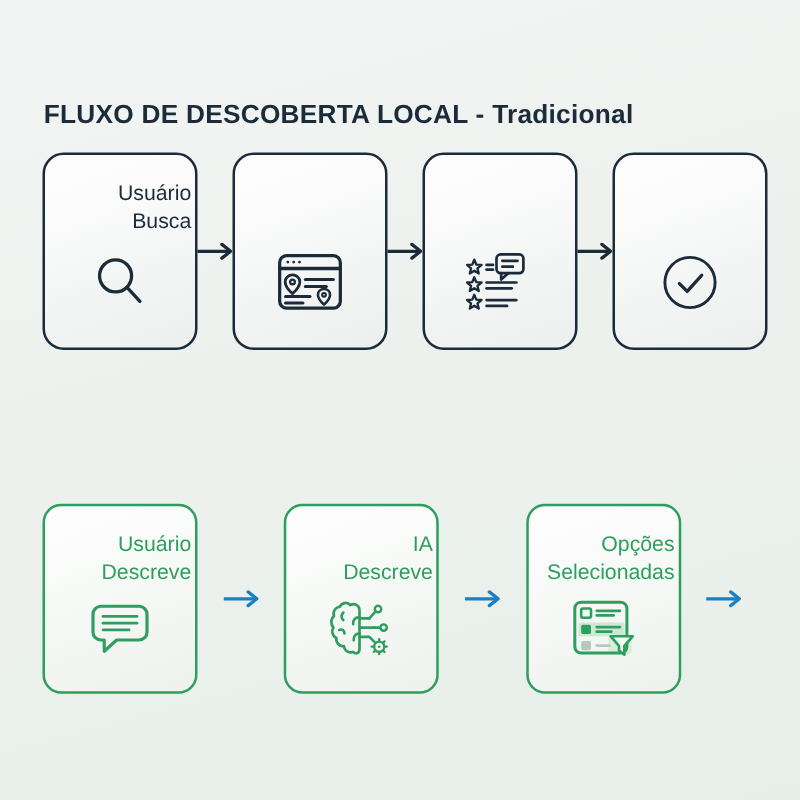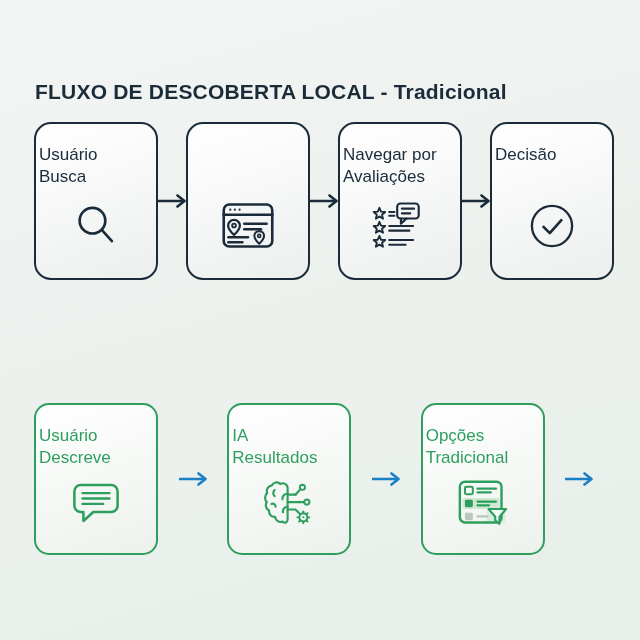--- a/index.html
+++ b/index.html
@@ -20,21 +20,21 @@
   .step-box { position:relative; width:124px; align-self:stretch; box-sizing:border-box; }
   .step-box.trad {
     border:2.5px solid #1b2b3a; border-radius:17px; color:#1b2b3a;
     background:linear-gradient(160deg,#fdfdfd 15%, #edf0ef 95%);
   }
   .step-box.ai {
     border:2px solid #2e9e5f; border-radius:15px; color:#2e9e5f;
     background:linear-gradient(160deg,#fcfdfc 15%, #eef2ee 95%);
   }
   .step-label {
-    position:absolute; top:20px; left:3px; right:3px; text-align:left;
+    position:absolute; top:20px; left:3px; right:3px; text-align:right;
     font-size:17px; line-height:22px; white-space:pre-line;
   }
   .step-icon { position:absolute; left:50%; top:66%; transform:translate(-50%,-50%); line-height:0; }
   .step-icon svg { display:block; }
 
   .arrow { flex:1 1 0; display:flex; align-items:center; justify-content:center; line-height:0; }
   .arrow svg { display:block; }
   .trad-arrow { color:#1b2b3a; }
   .ai-arrow   { color:#1b7fc4; }
 </style>
@@ -86,22 +86,20 @@
     </div>
 
     <div class="arrow trad-arrow">
       <svg width="28" height="16" viewBox="0 0 28 16" fill="none" stroke="currentColor" stroke-width="2.6" stroke-linecap="round" stroke-linejoin="round">
         <line x1="0" y1="8" x2="25" y2="8"></line>
         <path d="M19.5 2.5 L26.5 8 L19.5 13.5"></path>
       </svg>
     </div>
 
     <div class="step-box trad">
-      <div class="step-label">Navegar por
-Avaliações</div>
       <div class="step-icon">
         <svg width="58" height="49" viewBox="0 0 62 52" fill="none" stroke="currentColor" stroke-width="2.3" stroke-linecap="round" stroke-linejoin="round">
           <path d="M9 6.5 L10.7 10.65 L15.18 10.99 L11.76 13.9 L12.82 18.26 L9 15.9 L5.18 18.26 L6.24 13.9 L2.82 10.99 L7.3 10.65 Z" stroke-width="2"></path>
           <path d="M9 21.5 L10.7 25.65 L15.18 25.99 L11.76 28.9 L12.82 33.26 L9 30.9 L5.18 33.26 L6.24 28.9 L2.82 25.99 L7.3 25.65 Z" stroke-width="2"></path>
           <path d="M9 36.5 L10.7 40.65 L15.18 40.99 L11.76 43.9 L12.82 48.26 L9 45.9 L5.18 48.26 L6.24 43.9 L2.82 40.99 L7.3 40.65 Z" stroke-width="2"></path>
           <line x1="19.5" y1="11" x2="25" y2="11"></line>
           <line x1="19.5" y1="15" x2="25" y2="15"></line>
           <rect x="28" y="2" width="23" height="16" rx="3.5"></rect>
           <line x1="33" y1="7.5" x2="46" y2="7.5"></line>
           <line x1="33" y1="12.5" x2="42" y2="12.5"></line>
@@ -115,21 +113,20 @@
     </div>
 
     <div class="arrow trad-arrow">
       <svg width="28" height="16" viewBox="0 0 28 16" fill="none" stroke="currentColor" stroke-width="2.6" stroke-linecap="round" stroke-linejoin="round">
         <line x1="0" y1="8" x2="25" y2="8"></line>
         <path d="M19.5 2.5 L26.5 8 L19.5 13.5"></path>
       </svg>
     </div>
 
     <div class="step-box trad">
-      <div class="step-label">Decisão</div>
       <div class="step-icon">
         <svg width="50" height="50" viewBox="0 0 56 56" fill="none" stroke="currentColor" stroke-linecap="round" stroke-linejoin="round">
           <circle cx="28" cy="28" r="22.5" stroke-width="2.6"></circle>
           <path d="M18.5 29 L25.5 36 L38.5 21.5" stroke-width="3"></path>
         </svg>
       </div>
     </div>
 
   </div>
 
@@ -151,21 +148,21 @@
 
     <div class="arrow ai-arrow">
       <svg width="28" height="16" viewBox="0 0 28 16" fill="none" stroke="currentColor" stroke-width="2.6" stroke-linecap="round" stroke-linejoin="round">
         <line x1="0" y1="8" x2="25" y2="8"></line>
         <path d="M19.5 2.5 L26.5 8 L19.5 13.5"></path>
       </svg>
     </div>
 
     <div class="step-box ai">
       <div class="step-label">IA
-Resultados</div>
+Descreve</div>
       <div class="step-icon">
         <svg width="54" height="50" viewBox="0 0 58 54" fill="none" stroke="currentColor" stroke-width="2.3" stroke-linecap="round" stroke-linejoin="round">
           <path d="M27.5 11 C27.5 6.5 23 4.5 19.5 6.5 C17 3.5 12 4.5 10.5 8 C6.5 8.5 4 12.5 5.5 16 C2.5 18.5 2.5 23.5 5 26 C3 29 4 33.5 7.5 35 C7 39 10 42.5 14 42 C14.5 46 18.5 48.5 22 47 C24.5 49.5 27.5 48 27.5 44.5 Z"></path>
           <path d="M27.5 17 C23.5 17 21.5 20 22 23"></path>
           <path d="M27.5 31 C24 31 22 34 22.5 37"></path>
           <path d="M13.5 13 C11.5 15 11.5 18 13.5 19.5"></path>
           <path d="M10 28 C12.5 27 14.5 28.5 14.5 31"></path>
           <path d="M27.5 18 H36 L40.5 13"></path>
           <circle cx="43.5" cy="10" r="2.8" stroke-width="2.1"></circle>
           <path d="M27.5 26 H45"></path>
@@ -189,21 +186,21 @@
 
     <div class="arrow ai-arrow">
       <svg width="28" height="16" viewBox="0 0 28 16" fill="none" stroke="currentColor" stroke-width="2.6" stroke-linecap="round" stroke-linejoin="round">
         <line x1="0" y1="8" x2="25" y2="8"></line>
         <path d="M19.5 2.5 L26.5 8 L19.5 13.5"></path>
       </svg>
     </div>
 
     <div class="step-box ai">
       <div class="step-label">Opções
-Tradicional</div>
+Selecionadas</div>
       <div class="step-icon">
         <svg width="56" height="50" viewBox="0 0 60 54" fill="none" stroke-linecap="round" stroke-linejoin="round">
           <rect x="8" y="21.5" width="40" height="12" rx="2" fill="#cfe8d4" stroke="none"></rect>
           <rect x="34" y="33" width="20" height="16" rx="3" fill="#cfe8d4" stroke="none" opacity="0.7"></rect>
           <rect x="5" y="4" width="45" height="44" rx="5.5" stroke="currentColor" stroke-width="2.6"></rect>
           <rect x="10.5" y="9.5" width="8.5" height="8" rx="1.5" stroke="currentColor" stroke-width="2.2"></rect>
           <line x1="24" y1="11.5" x2="44" y2="11.5" stroke="currentColor" stroke-width="2.4"></line>
           <line x1="24" y1="15.5" x2="38.5" y2="15.5" stroke="currentColor" stroke-width="2.4"></line>
           <rect x="10.5" y="23.5" width="8.5" height="8" rx="1.5" fill="currentColor" stroke="none"></rect>
           <line x1="24" y1="25.5" x2="44" y2="25.5" stroke="currentColor" stroke-width="2.4"></line>

